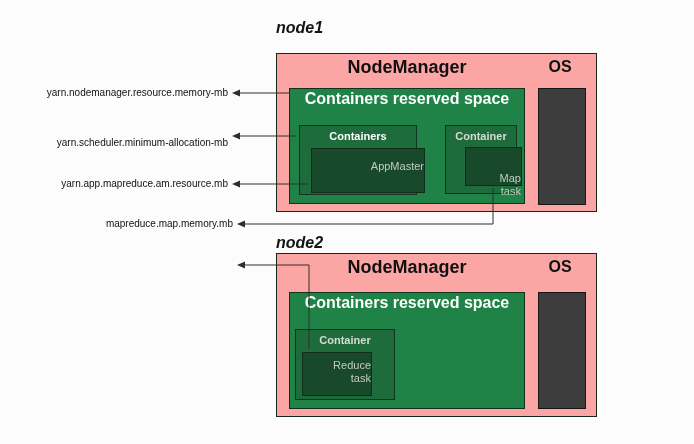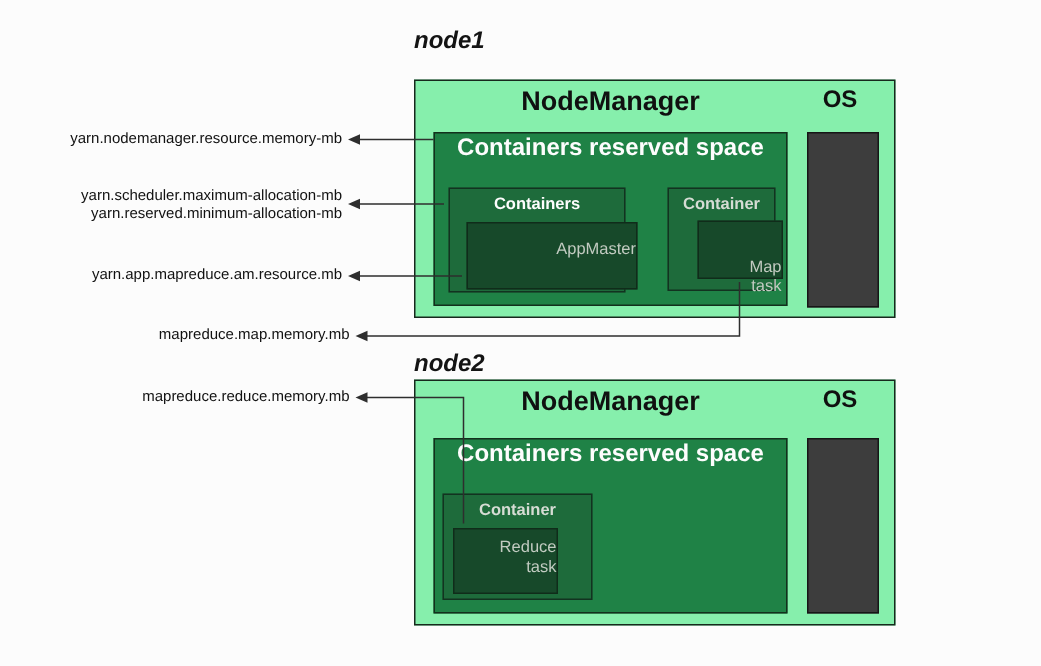--- a/index.html
+++ b/index.html
@@ -14,21 +14,21 @@
     color:#111;white-space:nowrap;
   }
   
   .node-title{
     position:absolute;left:276px;width:321px;text-align:left;
     font-size:16px;font-weight:bold;font-style:italic;color:#141414;line-height:18px;
   }
   
   .node-box{
     position:absolute;left:276px;width:321px;
-    background:#86efac;border:1px solid #17281d;box-sizing:border-box;
+    background:#fca5a5;border:1px solid #17281d;box-sizing:border-box;
   }
   .nm-label{
     position:absolute;left:12px;top:3px;width:236px;text-align:center;
     font-size:18px;font-weight:bold;color:#101010;line-height:20px;
   }
   .os-label{
     position:absolute;left:253px;top:3px;width:60px;text-align:center;
     font-size:16px;font-weight:bold;color:#101010;line-height:20px;
   }
   .reserved{
@@ -53,25 +53,23 @@
   .overlay{position:absolute;left:0;top:0;pointer-events:none;}
   .overlay path{stroke:#2e2e2e;stroke-width:1;fill:none;}
   .overlay polygon{fill:#2e2e2e;}
 </style>
 </head>
 <body>
 
 <div class="canvas">
 
   <div class="cfg" style="top:87px;width:228px">yarn.nodemanager.resource.memory-mb</div>
-  <div class="cfg" style="top:125px;width:228px">yarn.scheduler.maximum-allocation-mb</div>
-  <div class="cfg" style="top:137px;width:228px">yarn.reserved.minimum-allocation-mb</div>
+  <div class="cfg" style="top:137px;width:228px">yarn.scheduler.minimum-allocation-mb</div>
   <div class="cfg" style="top:178px;width:228px">yarn.app.mapreduce.am.resource.mb</div>
   <div class="cfg" style="top:218px;width:233px">mapreduce.map.memory.mb</div>
-  <div class="cfg" style="top:259px;width:233px">mapreduce.reduce.memory.mb</div>
 
   <div class="node-title" style="top:19px">node1</div>
 
   <div class="node-box" style="top:53px;height:159px">
     <div class="nm-label">NodeManager</div>
     <div class="os-label">OS</div>
 
     <div class="reserved" style="left:12px;top:34px;width:236px;height:116px">
       <div class="box-label">Containers reserved space</div>
 

